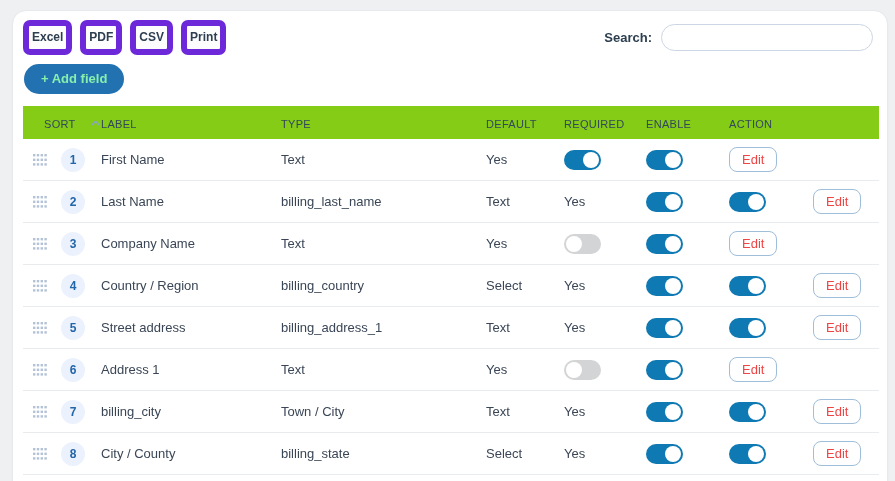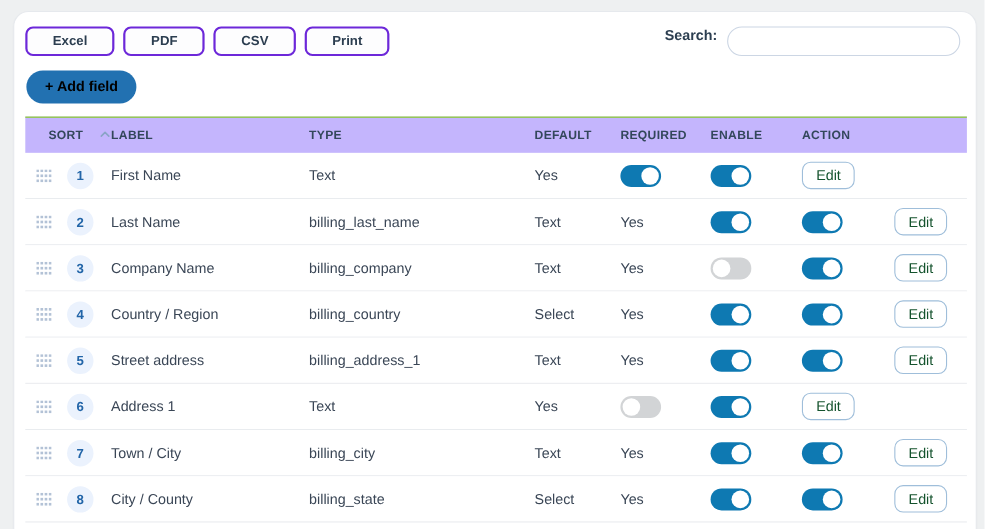--- a/index.html
+++ b/index.html
@@ -23,72 +23,72 @@
   
   .toolbar {
     display: flex;
     align-items: center;
     height: 28px;
     margin-top: 2px;
   }
   .export-group { display: flex; gap: 8px; }
   .export-btn {
     background: #fdfdfe;
-    border: 2px solid #6d28d9;
+    border: 6px solid #6d28d9;
     border-radius: 7px;
-    padding: 4px 23px;
+    padding: 4px 3px;
     font-family: "Liberation Sans", sans-serif;
     font-size: 12px;
     font-weight: bold;
     color: #2c3e50;
     cursor: pointer;
     line-height: 15px;
   }
-  .search-area { margin-left: auto; display: flex; gap: 9px; padding-right: 4px; }
+  .search-area { margin-left: auto; display: flex; align-items: center; gap: 9px; padding-right: 4px; }
   .search-label { font-size: 13px; font-weight: bold; color: #2c3e50; }
   .search-input {
     width: 212px; height: 27px;
     border: 1px solid #ccd6e4;
     border-radius: 14px;
     outline: none;
     padding: 0 12px;
     font-family: "Liberation Sans", sans-serif;
     font-size: 13px;
     color: #3a4656;
     background: #fff;
   }
   .add-btn {
     margin: 13px 0 12px 1px;
     background: #2271b1;
     border: none;
     border-radius: 15px;
-    color: #000000;
+    color: #86efac;
     font-family: "Liberation Sans", sans-serif;
     font-size: 13px;
     font-weight: bold;
     padding: 8px 17px;
     cursor: pointer;
     line-height: 14px;
   }
   
   .table { width: 856px; }
   .thead, .tr {
     display: grid;
     grid-template-columns: 30px 40px 180px 205px 78px 82px 83px 84px 1fr;
     align-items: center;
     padding-left: 8px;
   }
   .thead {
-    background: #c4b5fd;
+    background: #84cc16;
     height: 33px;
     font-size: 11px;
-    font-weight: bold;
+    font-weight: normal;
     color: #33475b;
     letter-spacing: 0.3px;
-    border-top: 1px solid #84cc16;
+    border-top: 3px solid #84cc16;
   }
   .th-sort {
     grid-column: 1 / 3;
     padding-left: 13px;
     display: flex;
     align-items: center;
     gap: 15px;
   }
   .sort-caret { display: inline-flex; margin-top: -2px; }
   .tr {
@@ -129,21 +129,21 @@
   .toggle.on .knob { right: 2px; }
   .toggle.off { background: #d2d4d6; }
   .toggle.off .knob { left: 2px; }
   .edit-btn {
     background: #ffffff;
     border: 1px solid #9fbeda;
     border-radius: 8px;
     padding: 4px 12px;
     font-family: "Liberation Sans", sans-serif;
     font-size: 13px;
-    color: #14532d;
+    color: #ef4444;
     cursor: pointer;
     line-height: 15px;
   }
 </style>
 </head>
 <body>
 
 <div class="card">
 
   <div class="toolbar">
@@ -276,21 +276,20 @@
                 <rect x="3.8" y="9.2" width="2.4" height="2.4"></rect>
                 <rect x="7.6" y="9.2" width="2.4" height="2.4"></rect>
                 <rect x="11.4" y="9.2" width="2.4" height="2.4"></rect>
         </svg>
       </span>
     </div>
     <div class="td">
             <span class="badge">3</span>
           </div>
     <div class="td">Company Name</div>
-    <div class="td">billing_company</div>
     <div class="td">Text</div>
     <div class="td">Yes</div>
     <div class="td">
             <span class="toggle off">
               <span class="knob"></span>
             </span>
           </div>
     <div class="td">
             <span class="toggle on">
               <span class="knob"></span>
@@ -438,22 +437,22 @@
           <rect x="0" y="9.2" width="2.4" height="2.4"></rect>
                 <rect x="3.8" y="9.2" width="2.4" height="2.4"></rect>
                 <rect x="7.6" y="9.2" width="2.4" height="2.4"></rect>
                 <rect x="11.4" y="9.2" width="2.4" height="2.4"></rect>
         </svg>
       </span>
     </div>
     <div class="td">
             <span class="badge">7</span>
           </div>
+    <div class="td">billing_city</div>
     <div class="td">Town / City</div>
-    <div class="td">billing_city</div>
     <div class="td">Text</div>
     <div class="td">Yes</div>
     <div class="td">
             <span class="toggle on">
               <span class="knob"></span>
             </span>
           </div>
     <div class="td">
             <span class="toggle on">
               <span class="knob"></span>

